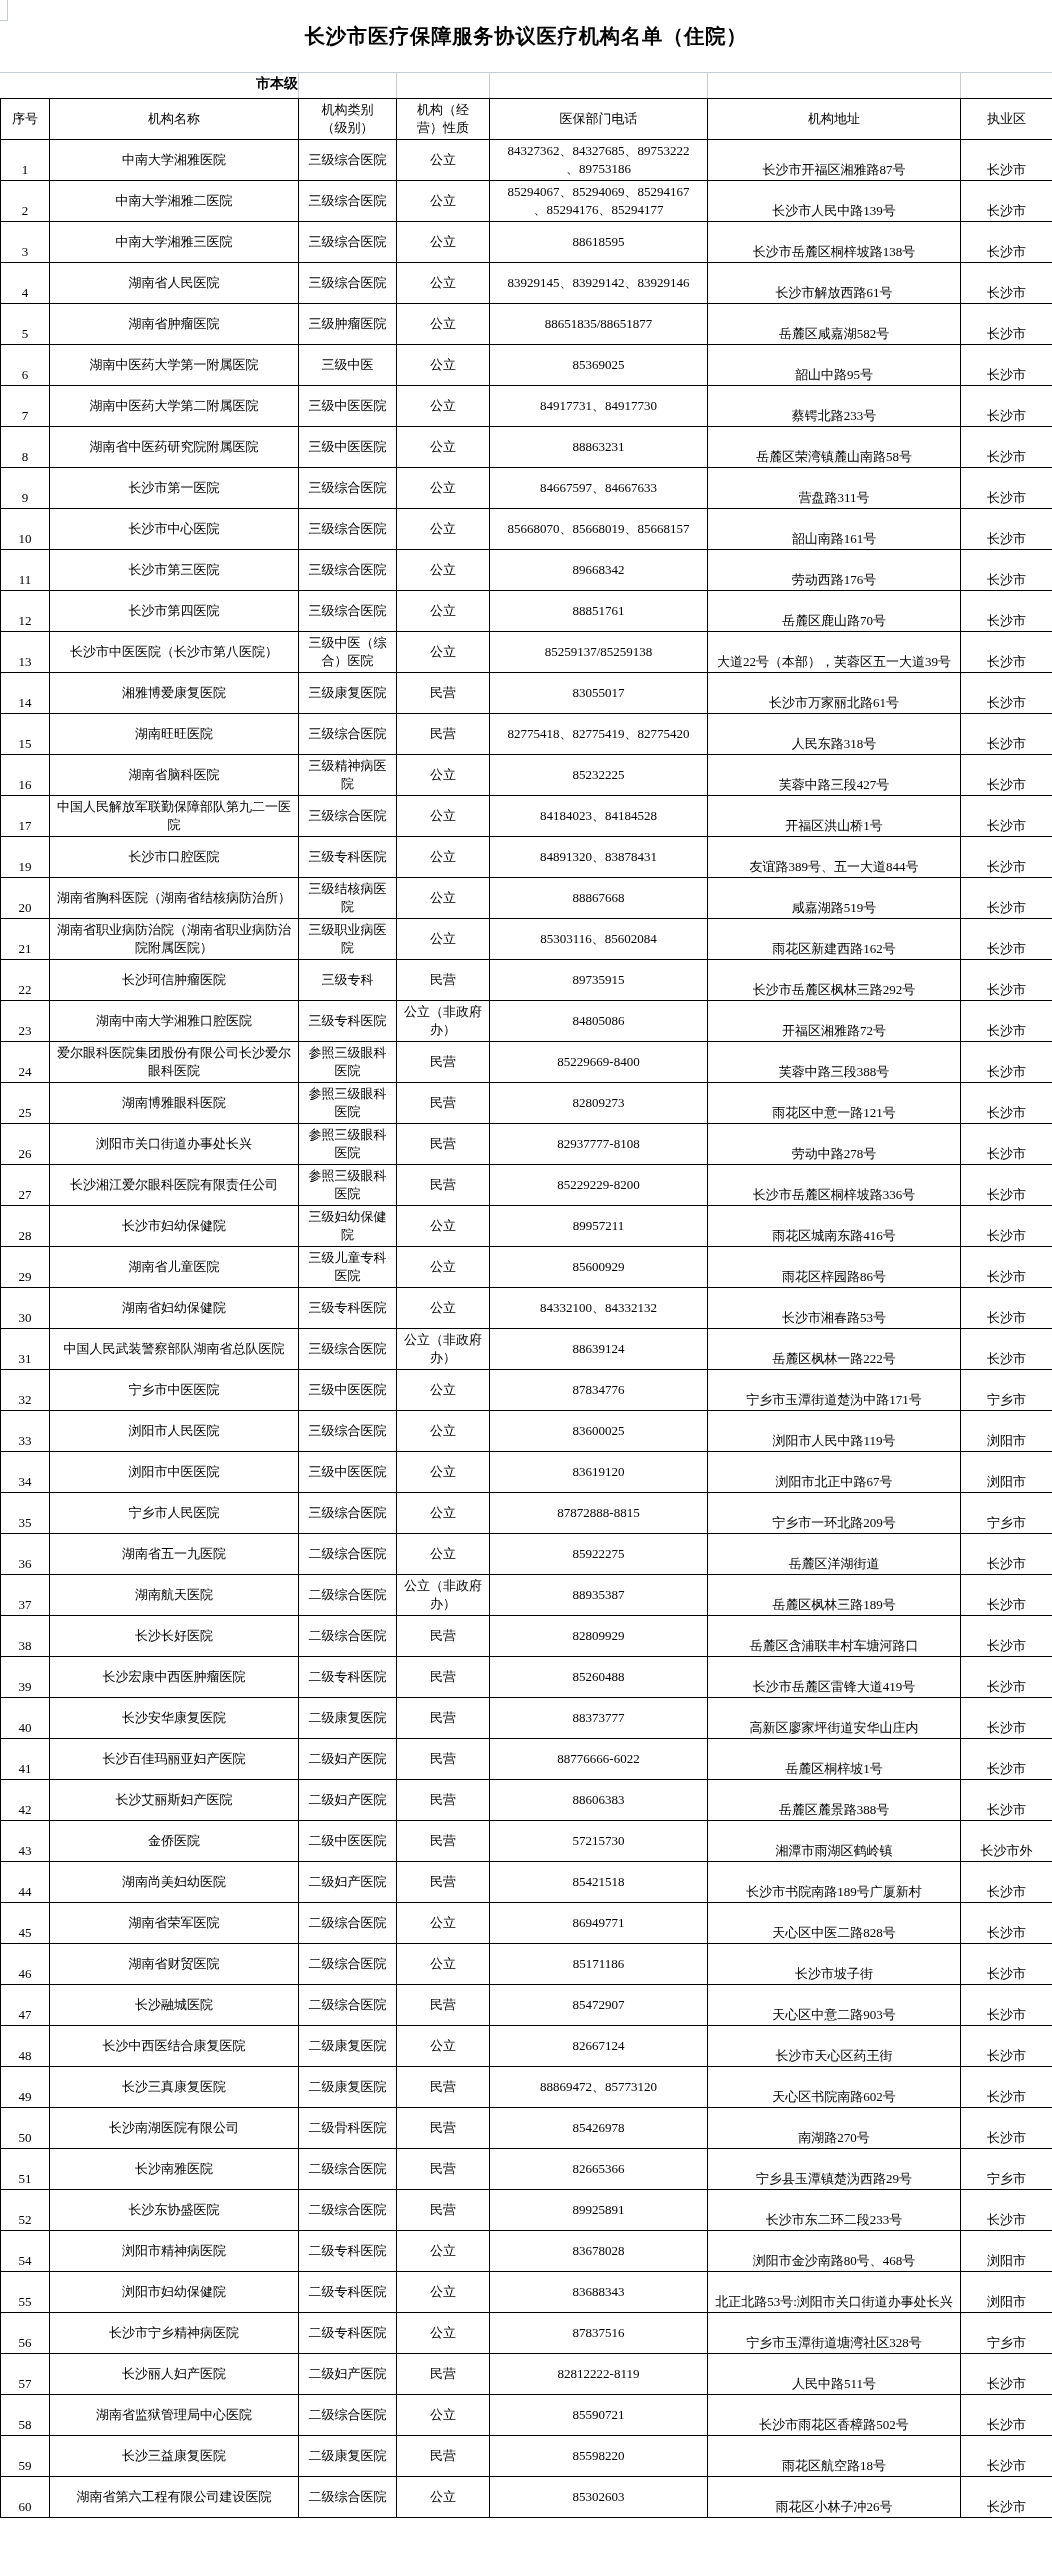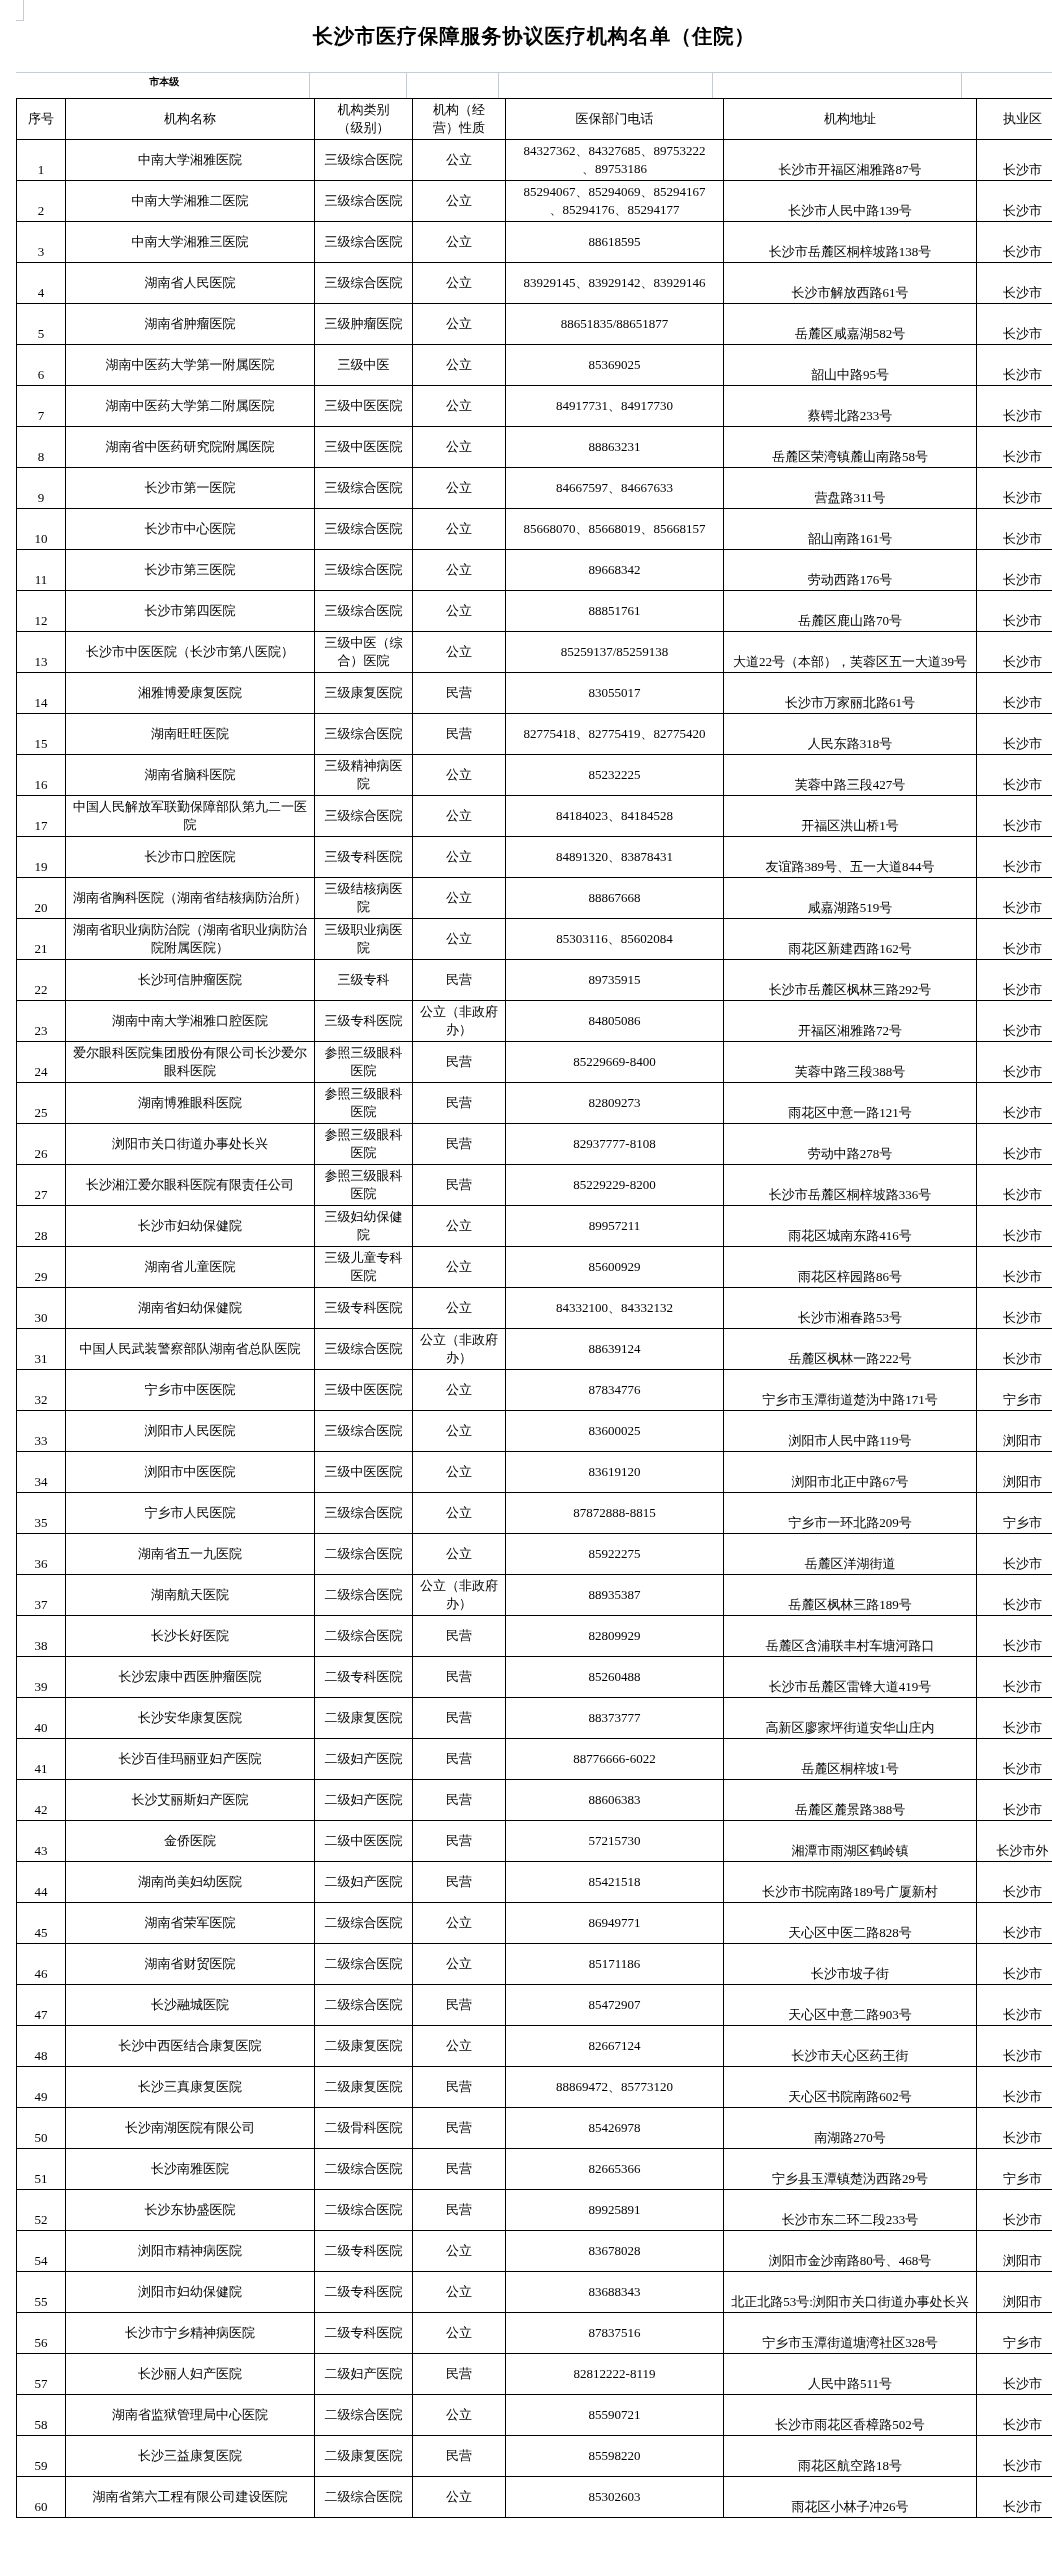--- a/index.html
+++ b/index.html
@@ -1,35 +1,35 @@
 <!DOCTYPE html>
 <html style="font-size:13px"><head>
 <meta charset="utf-8">
 <style>
   html,body{margin:0;padding:0;background:#ffffff;}
   .sheet{
     width:1052px;height:2576px;background:#fff;color:#000;
     font-family:"Liberation Serif","DejaVu Serif",serif;
-    position:relative;overflow:hidden;box-sizing:border-box;padding-left:16px;
+    position:relative;overflow:hidden;box-sizing:border-box;
   }
   .title-area{
     height:73px;box-sizing:border-box;position:relative;
     display:flex;align-items:center;justify-content:center;
     border-bottom:0.8px solid #c6ccd6;background:#fff;
   }
   .corner-cell{
     position:absolute;left:0;top:0;width:6.5px;height:19.5px;
     border-right:0.8px solid #c6ccd6;border-bottom:0.8px solid #c6ccd6;
   }
   .doc-title{font-size:20.3px;font-weight:bold;letter-spacing:0.8px;}
   .section-row{height:25px;display:flex;box-sizing:border-box;background:#fff;}
   .section-row .seg{box-sizing:border-box;border-left:0.8px solid #c6ccd6;height:100%;}
   .section-row .seg:first-child{border-left:none;}
   .seg-label{
-    font-size:10px;font-weight:bold;padding:2.4px 0 0 3.2px;text-align:center;
+    font-size:14px;font-weight:bold;padding:2.4px 0 0 3.2px;text-align:right;
     white-space:nowrap;
   }
   table.med{
     border-collapse:collapse;table-layout:fixed;width:1052px;background:#fff;
   }
   table.med th,table.med td{
     border:0.8px solid #000;text-align:center;font-size:13px;
     overflow:hidden;box-sizing:border-box;padding:1.6px 3.2px;line-height:1.35;
   }
   table.med thead tr{height:41px;margin-left:48px;}

